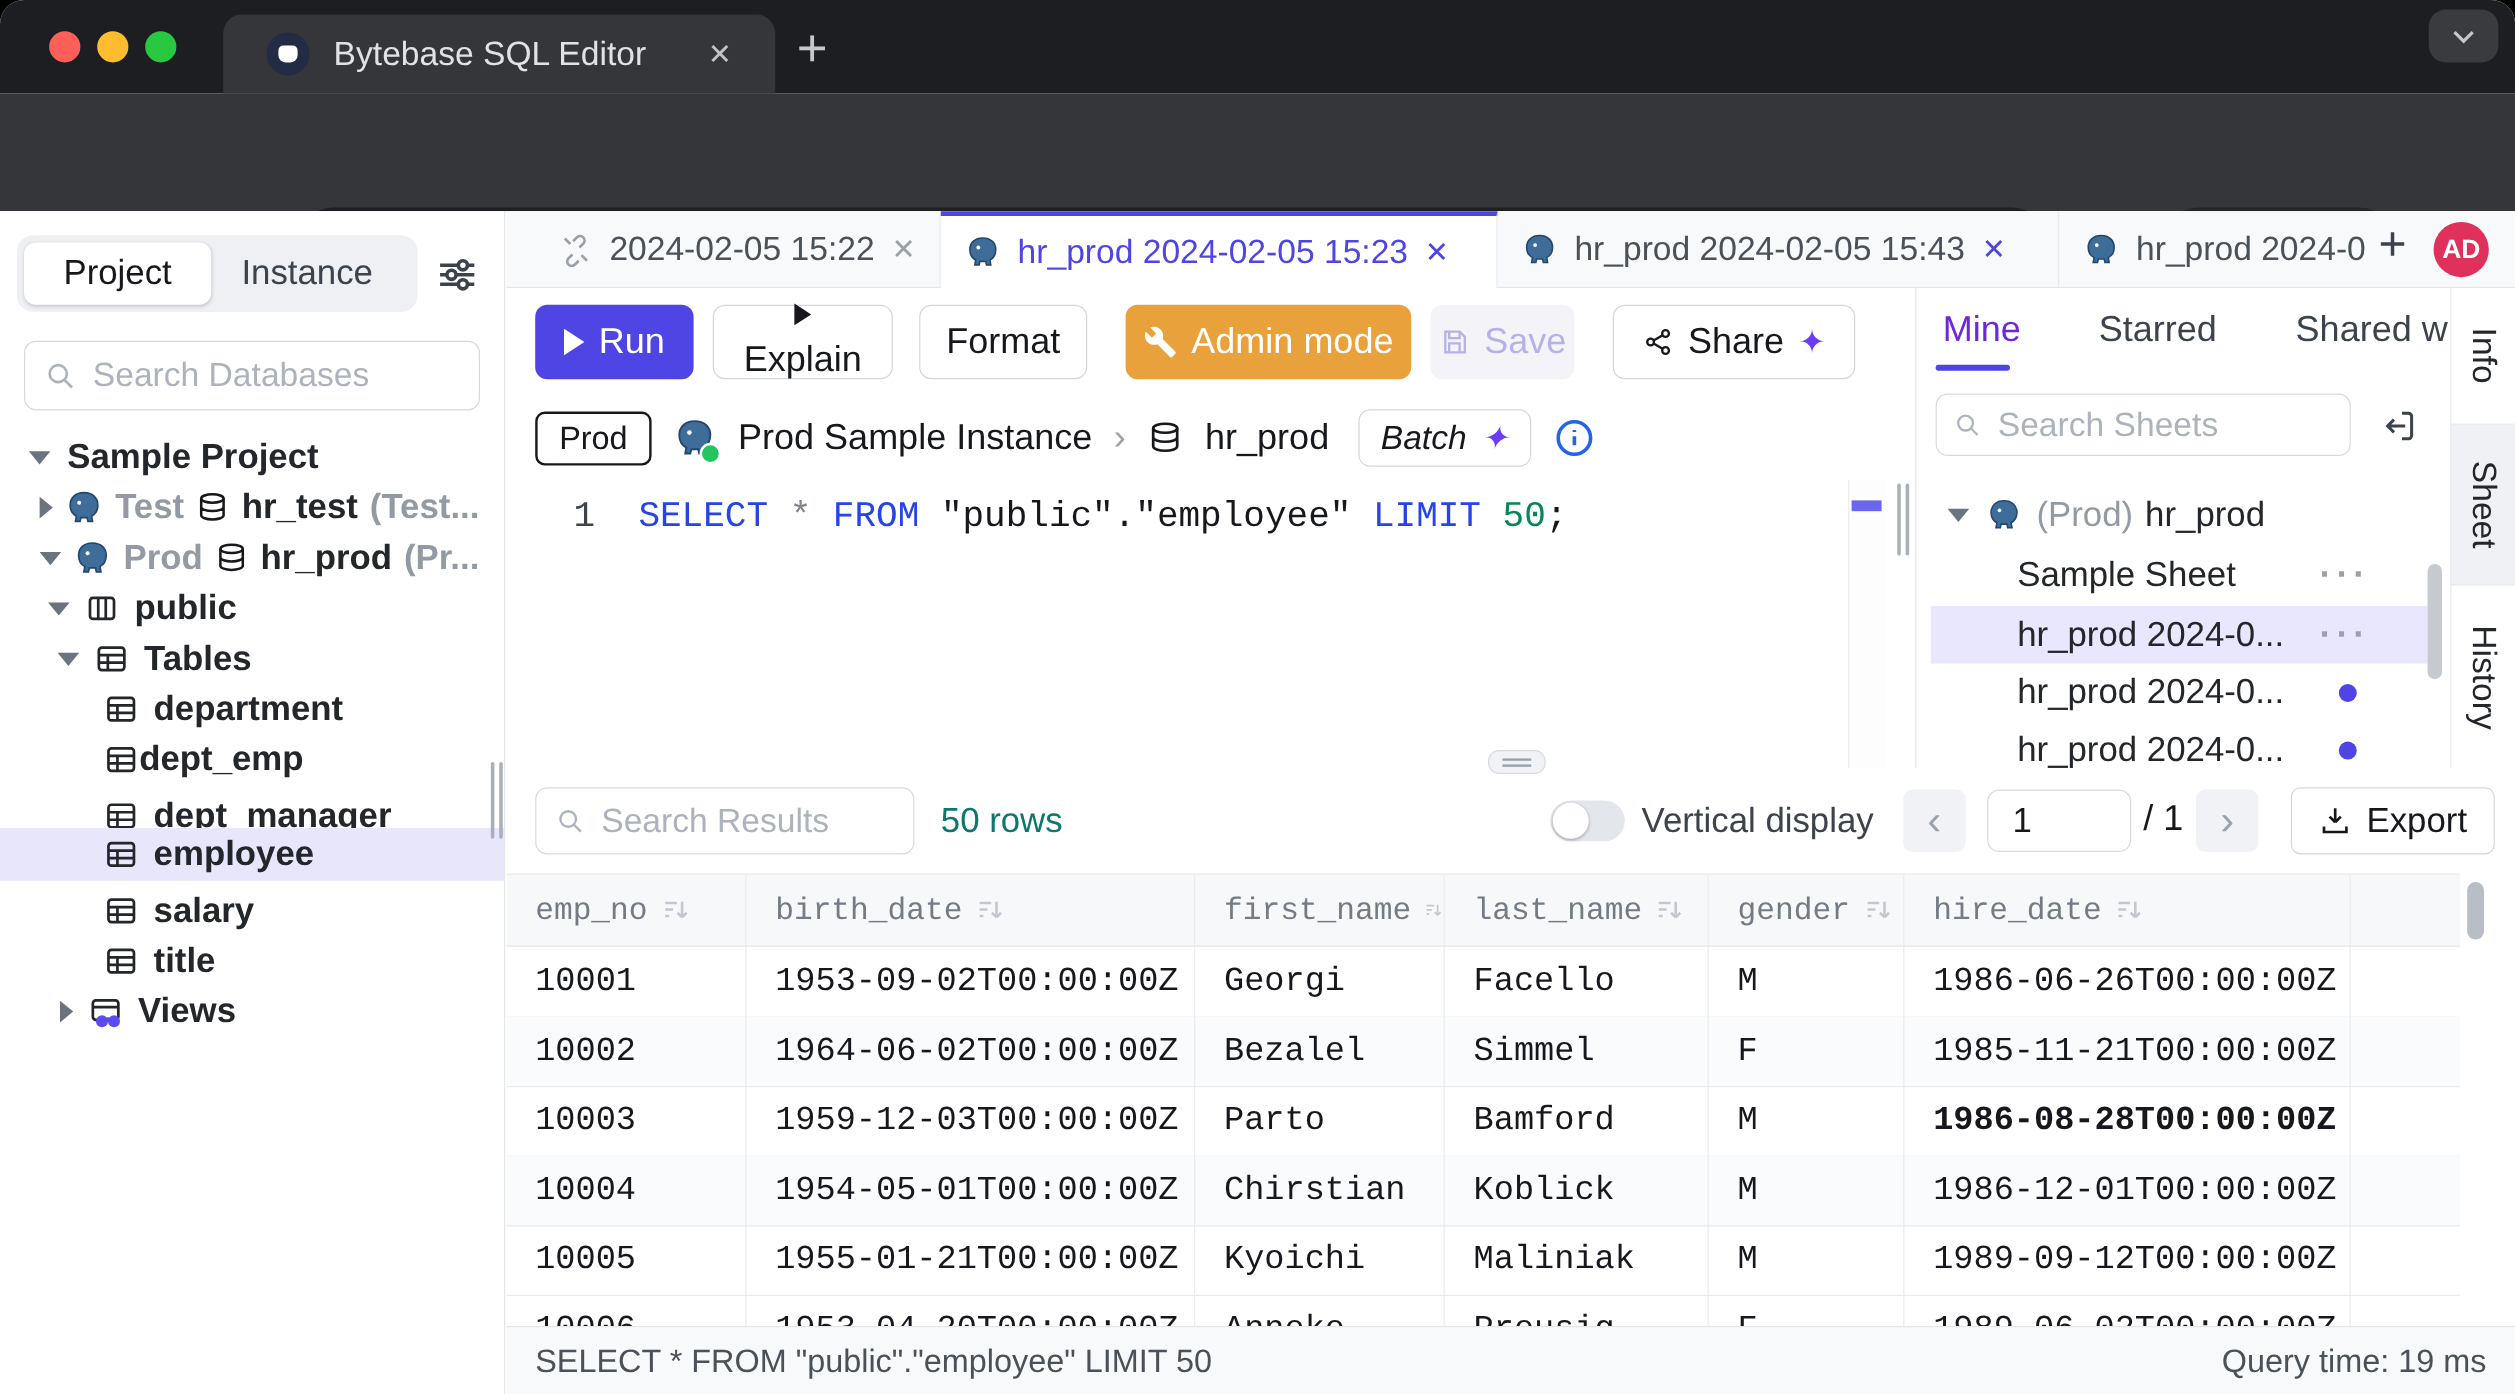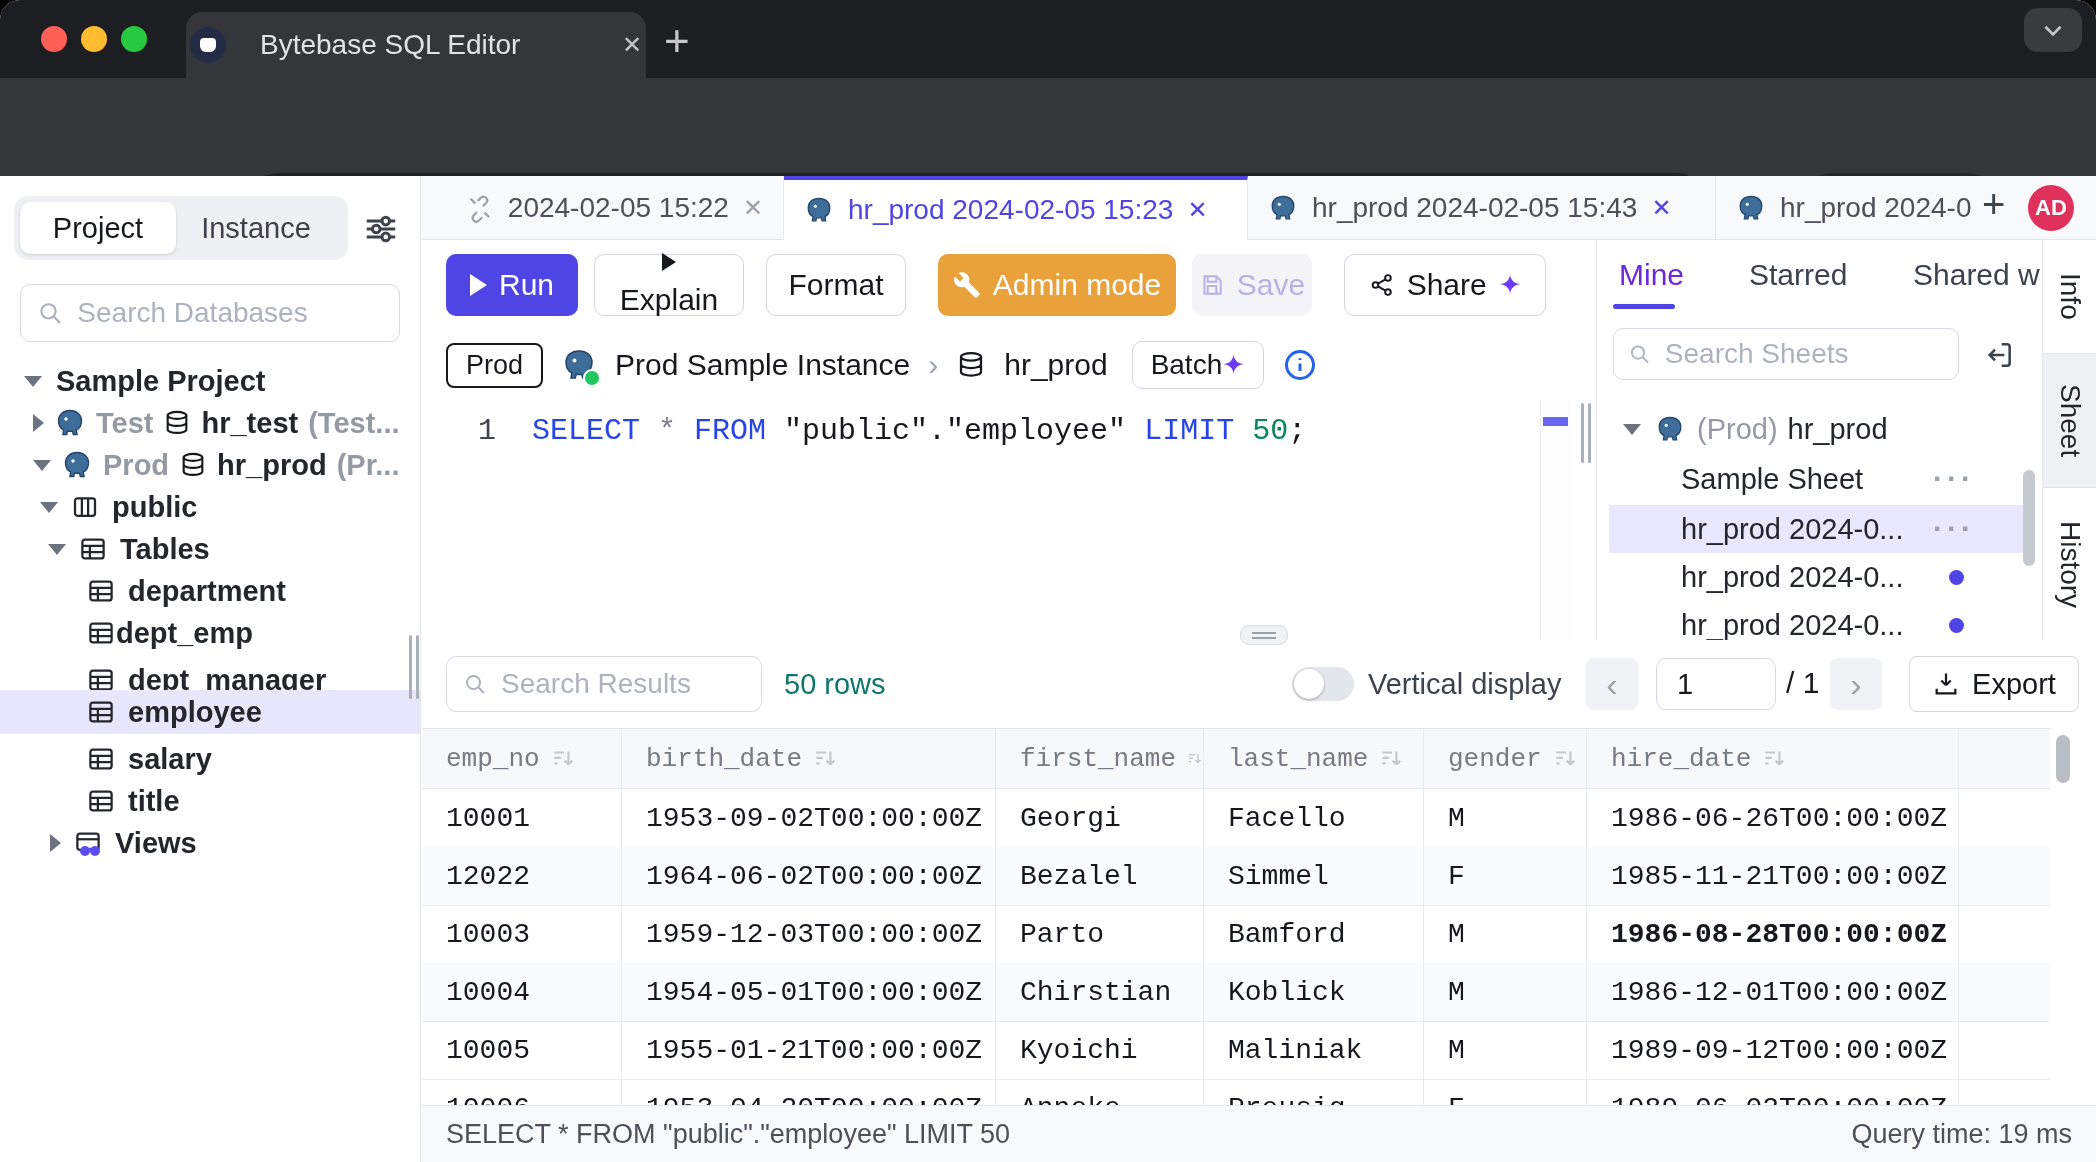--- a/index.html
+++ b/index.html
@@ -2,21 +2,21 @@
 <html><head>
 <meta charset="utf-8">
 <style>
   html,body{margin:0;padding:0;background:#000;}
   body{width:2096px;height:1162px;overflow:hidden;font-family:"Liberation Sans",sans-serif;}
   .abs{position:absolute;}
   #win{position:relative;width:2096px;height:1162px;background:#fff;border-radius:20px 20px 0 0;overflow:hidden;}
   
   #tabstrip{left:0;top:0;width:2096px;height:78px;background:#1d1e21;}
   .tl{width:26px;height:26px;border-radius:50%;top:26px;}
-  #btab{left:186px;top:12px;width:460px;height:66px;background:#35363a;border-radius:16px 16px 0 0;display:flex;align-items:center;padding:0 4px;box-sizing:border-box;gap:34px;}
+  #btab{left:186px;top:12px;width:460px;height:66px;background:#35363a;border-radius:16px 16px 0 0;display:flex;align-items:center;padding:0 36px;box-sizing:border-box;gap:20px;}
   #btab .ttl{color:#dfe2e6;font-size:28px;flex:1;white-space:nowrap;overflow:hidden;}
   .favicon{width:36px;height:36px;border-radius:50%;background:#232b45;display:flex;align-items:center;justify-content:center;flex:none;}
   .favicon i{display:block;width:16px;height:14px;background:#fff;border-radius:4px 4px 6px 6px;}
   #chrome-toolbar{left:0;top:78px;width:2096px;height:98px;background:#35363a;}
   #addr{left:246px;top:95px;width:1462px;height:64px;border-radius:32px;background:#1f2023;display:flex;align-items:center;padding:0 24px;box-sizing:border-box;gap:18px;color:#d9dce0;font-size:29px;}
   #addr .url{flex:1;white-space:nowrap;overflow:hidden;}
   #incog{left:1800px;top:95px;width:198px;height:64px;border-radius:32px;background:#26272b;display:flex;align-items:center;justify-content:center;gap:12px;color:#eceef0;font-size:28px;}
   
   #app{left:0;top:176px;width:2096px;height:986px;background:#fff;}
   #sidebar{left:0;top:0;width:421px;height:986px;background:#fff;border-right:1px solid #e4e6ea;box-sizing:border-box;}
@@ -352,21 +352,21 @@
               </svg>
             <span class="abs" style="left:22px;top:22px;width:14px;height:14px;border-radius:50%;background:#22c55e;border:2px solid #fff;"></span>
           </span>
           <span style="font-size:30px;color:#16181c;">Prod Sample Instance</span>
           <span style="font-size:30px;color:#9aa1ab;">›</span>
           <svg width="30" height="30" viewBox="0 0 24 24" fill="none" stroke="#16181c" stroke-width="1.8">
               <ellipse cx="12" cy="5.5" rx="8" ry="3"></ellipse>
               <path d="M4 5.5v6c0 1.7 3.6 3 8 3s8-1.3 8-3v-6M4 11.5v6c0 1.7 3.6 3 8 3s8-1.3 8-3v-6"></path>
             </svg>
           <span style="font-size:30px;color:#16181c;">hr_prod</span>
-          <span style="display:flex;align-items:center;border:1px solid #d3d7dd;border-radius:10px;padding:7px 18px;font-size:28px;color:#16181c;margin-left:6px;">
+          <span style="display:flex;align-items:center;gap:12px;border:1px solid #d3d7dd;border-radius:10px;padding:7px 18px;font-size:28px;color:#16181c;margin-left:6px;font-style:italic;">
             <span>Batch</span>
               <span class="spark">✦</span>
           </span>
           <svg width="36" height="36" viewBox="0 0 24 24" fill="none" stroke="#2563eb" stroke-width="2">
               <circle cx="12" cy="12" r="9"></circle>
               <path d="M12 11v5M12 7.5v1.2"></path>
             </svg>
         </div>
 
         <div class="abs" style="left:0;top:160px;width:1174px;height:240px;background:#fff;font-family:'Liberation Mono',monospace;font-size:30px;">
@@ -518,21 +518,21 @@
           <div class="rrow" style="top:60px;">
             <div class="cell" style="left:0;width:200px;">10001</div>
               <div class="cell" style="left:200px;width:374px;">1953-09-02T00:00:00Z</div>
               <div class="cell" style="left:574px;width:208px;">Georgi</div>
               <div class="cell" style="left:782px;width:220px;">Facello</div>
               <div class="cell" style="left:1002px;width:163px;">M</div>
               <div class="cell" style="left:1165px;width:372px;">1986-06-26T00:00:00Z</div>
               <div class="cell" style="left:1537px;width:91px;border-right:none;"></div>
           </div>
           <div class="rrow" style="top:118px;background:#fafbfc;">
-            <div class="cell" style="left:0;width:200px;">12022</div>
+            <div class="cell" style="left:0;width:200px;">10002</div>
               <div class="cell" style="left:200px;width:374px;">1964-06-02T00:00:00Z</div>
               <div class="cell" style="left:574px;width:208px;">Bezalel</div>
               <div class="cell" style="left:782px;width:220px;">Simmel</div>
               <div class="cell" style="left:1002px;width:163px;">F</div>
               <div class="cell" style="left:1165px;width:372px;">1985-11-21T00:00:00Z</div>
               <div class="cell" style="left:1537px;width:91px;border-right:none;"></div>
           </div>
           <div class="rrow" style="top:176px;">
             <div class="cell" style="left:0;width:200px;">10003</div>
               <div class="cell" style="left:200px;width:374px;">1959-12-03T00:00:00Z</div>

